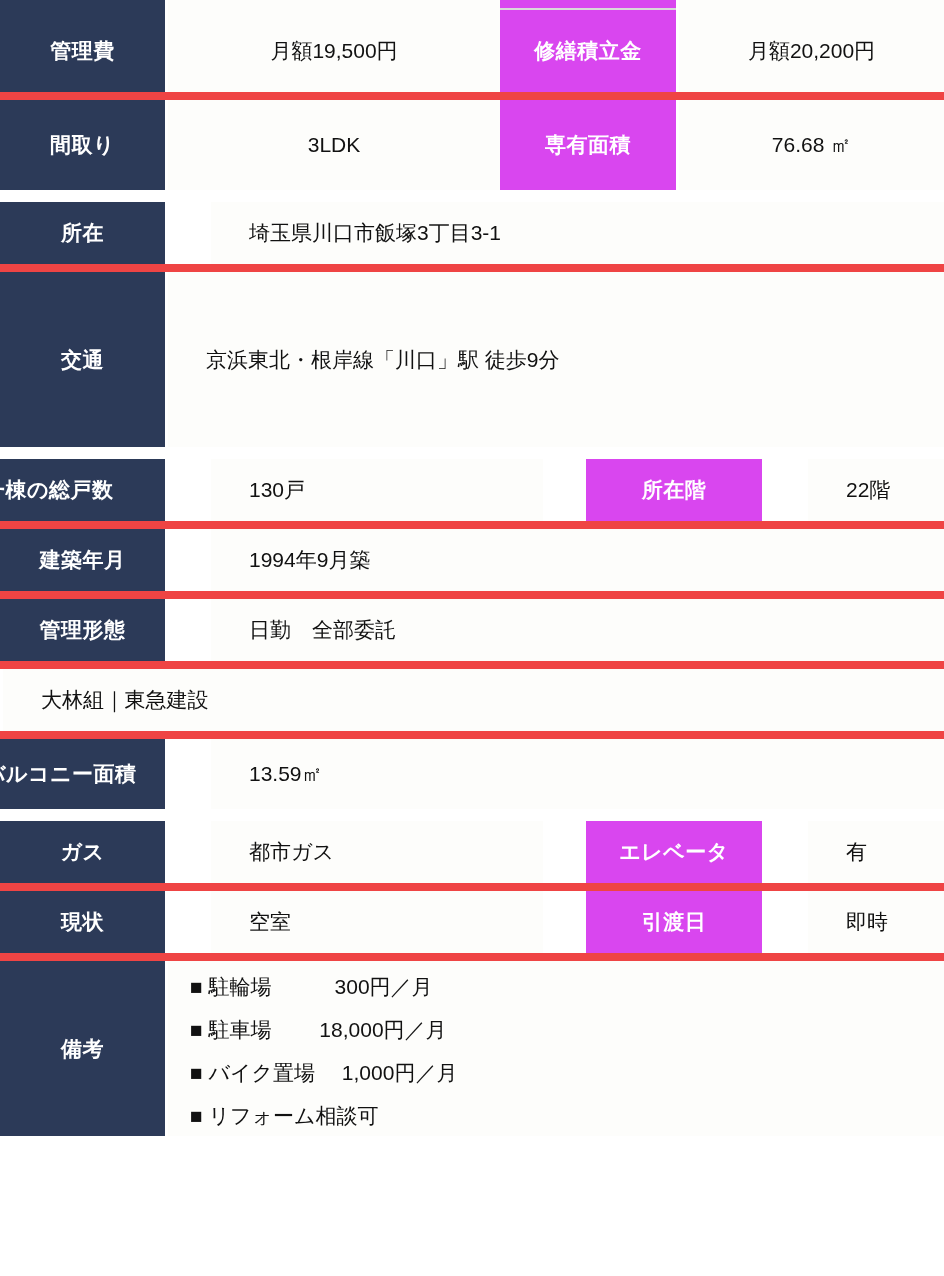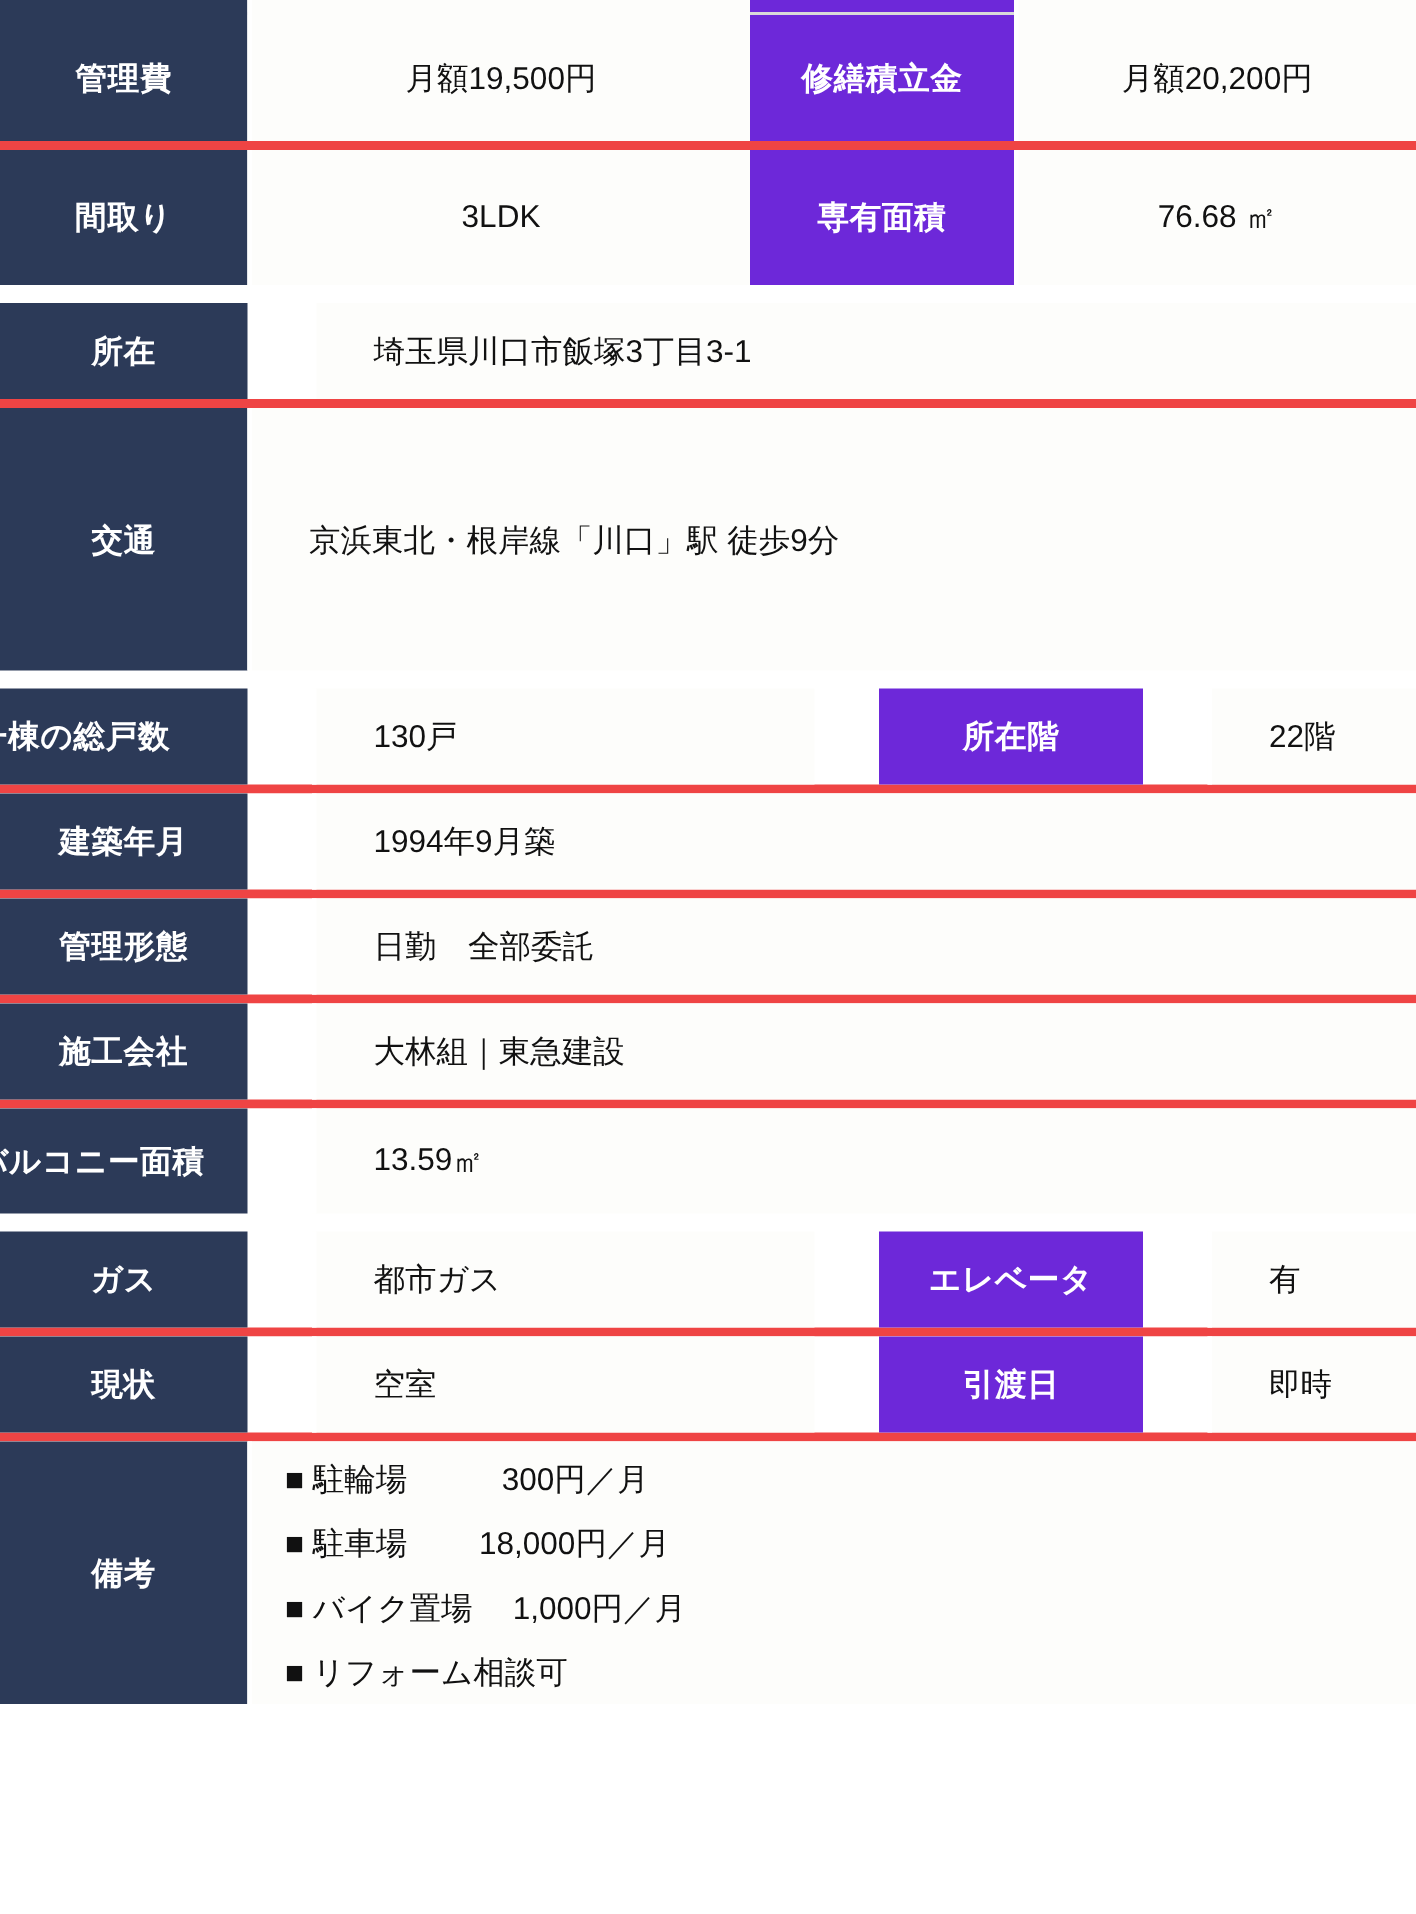--- a/index.html
+++ b/index.html
@@ -9,21 +9,21 @@
     -webkit-font-smoothing:antialiased;
   }
   .sheet{width:944px;height:1276px;position:relative;overflow:hidden;background:#fff;}
 
   
   .group{ margin-bottom:12px; }
 
   .row{
     display:flex;
     width:944px;
-    border-bottom:6px solid #ef4444;
+    border-bottom:8px solid #ef4444;
     box-sizing:border-box;
     background:#fff;
   }
   .row:last-child{ border-bottom:none; }
 
   .lbl{
     background:#2c3a58;
     color:#ffffff;
     font-size:21px;
     font-weight:700;
@@ -38,21 +38,21 @@
   }
   
   .lbl.overflow{
     justify-content:flex-start;
     padding-left:0;
     margin-left:-16px;
     flex:0 0 181px;
     width:181px;
   }
   .lbl2{
-    background:#6d28d9;
+    background:#d946ef;
     color:#ffffff;
     font-size:21px;
     font-weight:700;
     letter-spacing:0.5px;
     display:flex;
     align-items:center;
     justify-content:center;
     box-sizing:border-box;
     flex:0 0 176px;
     width:176px;
@@ -150,21 +150,20 @@
       <div class="lbl">建築年月</div>
       <div class="val grow">1994年9月築</div>
     </div>
 
     <div class="row h70">
       <div class="lbl">管理形態</div>
       <div class="val grow">日勤　全部委託</div>
     </div>
 
     <div class="row h70">
-      <div class="lbl">施工会社</div>
       <div class="val grow">大林組｜東急建設</div>
     </div>
 
 
     <div class="row h70">
       <div class="lbl overflow">バルコニー面積</div>
       <div class="val grow">
         <span>13.59</span>
           <span>㎡</span>
       </div>

